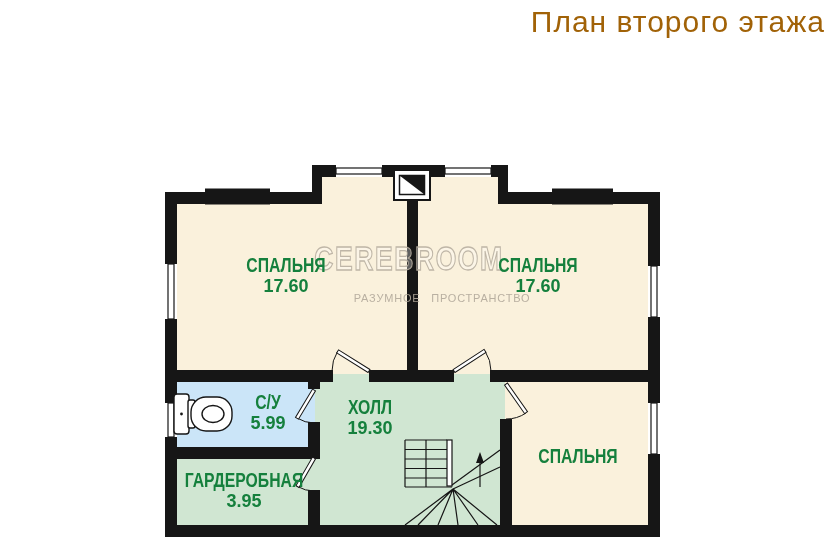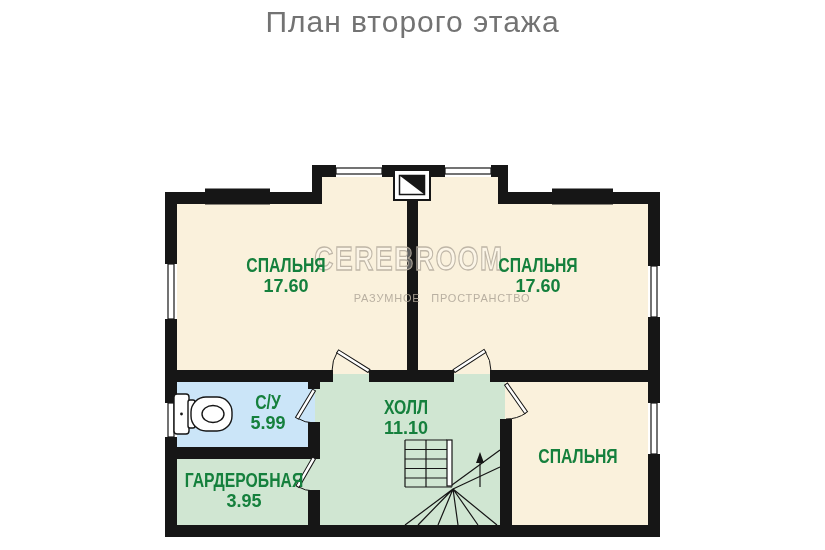--- a/index.html
+++ b/index.html
@@ -1,22 +1,22 @@
 <!DOCTYPE html>
 <html><head>
 <meta charset="utf-8">
 <style>
   html,body{margin:0;padding:0;background:#ffffff;}
   .stage{
     position:relative;width:825px;height:550px;overflow:hidden;
     background:#ffffff;font-family:"Liberation Sans", sans-serif;
   }
   .page-title{
-    position:absolute;left:0;top:5px;width:100%;text-align:center;
-    font-size:30px;font-weight:400;letter-spacing:1px;color:#737373;
+    position:absolute;left:0;top:5px;width:100%;text-align:right;
+    font-size:30px;font-weight:400;letter-spacing:1px;color:#a16207;
   }
   svg.plan{position:absolute;left:0;top:0;z-index:1;}
   .watermark{
     position:absolute;left:409px;top:273px;transform:translate(-50%,-50%);
     z-index:2;text-align:right;white-space:nowrap;pointer-events:none;opacity:.9;
   }
   .wm-brand{
     display:block;font-size:34px;font-weight:700;letter-spacing:2px;
     color:rgba(255,255,255,.35);-webkit-text-stroke:1.3px #b9b0a2;
     transform:scaleX(.78);transform-origin:center;line-height:30px;
@@ -200,23 +200,23 @@
     <span class="room-area">17.60</span>
   </div>
   <div class="room-label" style="left:538px;top:276px;">
     <span class="room-name">СПАЛЬНЯ</span>
     <span class="room-area">17.60</span>
   </div>
   <div class="room-label" style="left:268px;top:413px;text-align:center;">
     <span class="room-name">С/У</span>
     <span class="room-area">5.99</span>
   </div>
-  <div class="room-label" style="left:370px;top:418px;margin-left:36px;">
+  <div class="room-label" style="left:370px;top:418px;">
     <span class="room-name">ХОЛЛ</span>
-    <span class="room-area">11.10</span>
+    <span class="room-area">19.30</span>
   </div>
   <div class="room-label" style="left:244px;top:491px;">
     <span class="room-name">ГАРДЕРОБНАЯ</span>
     <span class="room-area">3.95</span>
   </div>
   <div class="room-label" style="left:578px;top:456px;">
     <span class="room-name">СПАЛЬНЯ</span>
   </div>
 
 </div>

